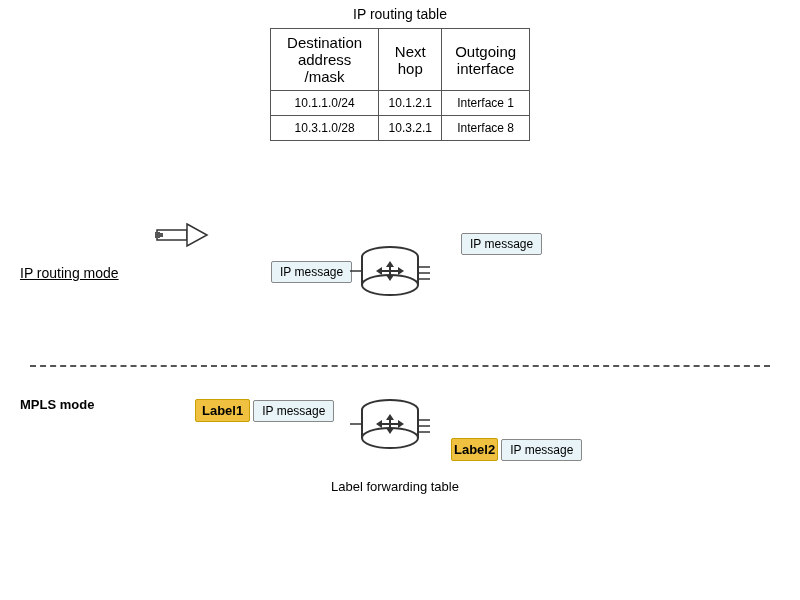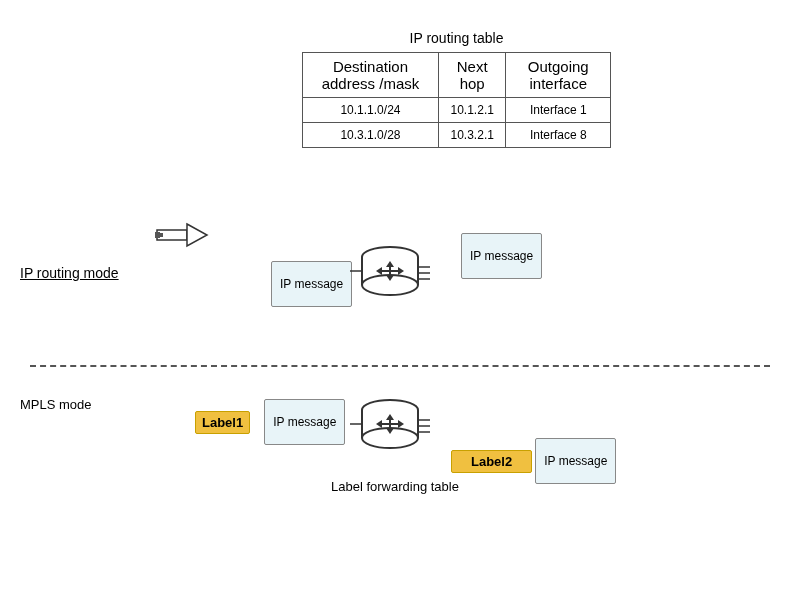--- a/index.html
+++ b/index.html
@@ -9,24 +9,23 @@
       background: #fff;
       font-family: Arial, sans-serif;
       font-size: 13px;
       overflow: hidden;
       position: relative;
     }
 
     
     .ip-table-section {
       position: absolute;
-      top: 30px;
+      top: 6px;
       left: 270px;
-      width: 309px;
-      margin-left: 32px;
+      width: 260px;
     }
     .ip-table-title {
       text-align: center;
       font-size: 14px;
       margin-bottom: 6px;
     }
     .routing-table {
       border-collapse: collapse;
       width: 100%;
       font-size: 12px;
@@ -59,20 +58,21 @@
       font-weight: normal;
       text-decoration: underline;
     }
 
     
     .mpls-label {
       position: absolute;
       top: 397px;
       left: 20px;
       font-size: 13px;
+      font-weight: bold;
     }
 
     
     .arrow-icon {
       position: absolute;
       top: 220px;
       left: 155px;
     }
 
     
@@ -85,21 +85,21 @@
       position: absolute;
       top: 390px;
       left: 350px;
     }
 
     
     .ip-msg-box {
       display: inline-block;
       border: 1px solid #888;
       background: #e8f4f8;
-      padding: 15px 8px;
+      padding: 3px 8px;
       font-size: 12px;
       border-radius: 2px;
     }
 
     .ip-msg-incoming-ip {
       position: absolute;
       top: 261px;
       left: 271px;
     }
     .ip-msg-outgoing-ip {
@@ -115,33 +115,33 @@
       border: 1px solid #c8a000;
       padding: 3px 6px;
       font-size: 13px;
       font-weight: bold;
       border-radius: 2px;
     }
     .label2-box {
       display: inline-block;
       background: #f0c040;
       border: 1px solid #c8a000;
-      padding: 3px 19px;
+      padding: 3px 2px;
       font-size: 13px;
       font-weight: bold;
       border-radius: 2px;
     }
 
     .mpls-incoming {
       position: absolute;
       top: 399px;
       left: 195px;
       display: flex;
       align-items: center;
-      gap: 14px;
+      gap: 3px;
     }
     .mpls-outgoing {
       position: absolute;
       top: 438px;
       left: 451px;
       display: flex;
       align-items: center;
       gap: 3px;
     }
 

